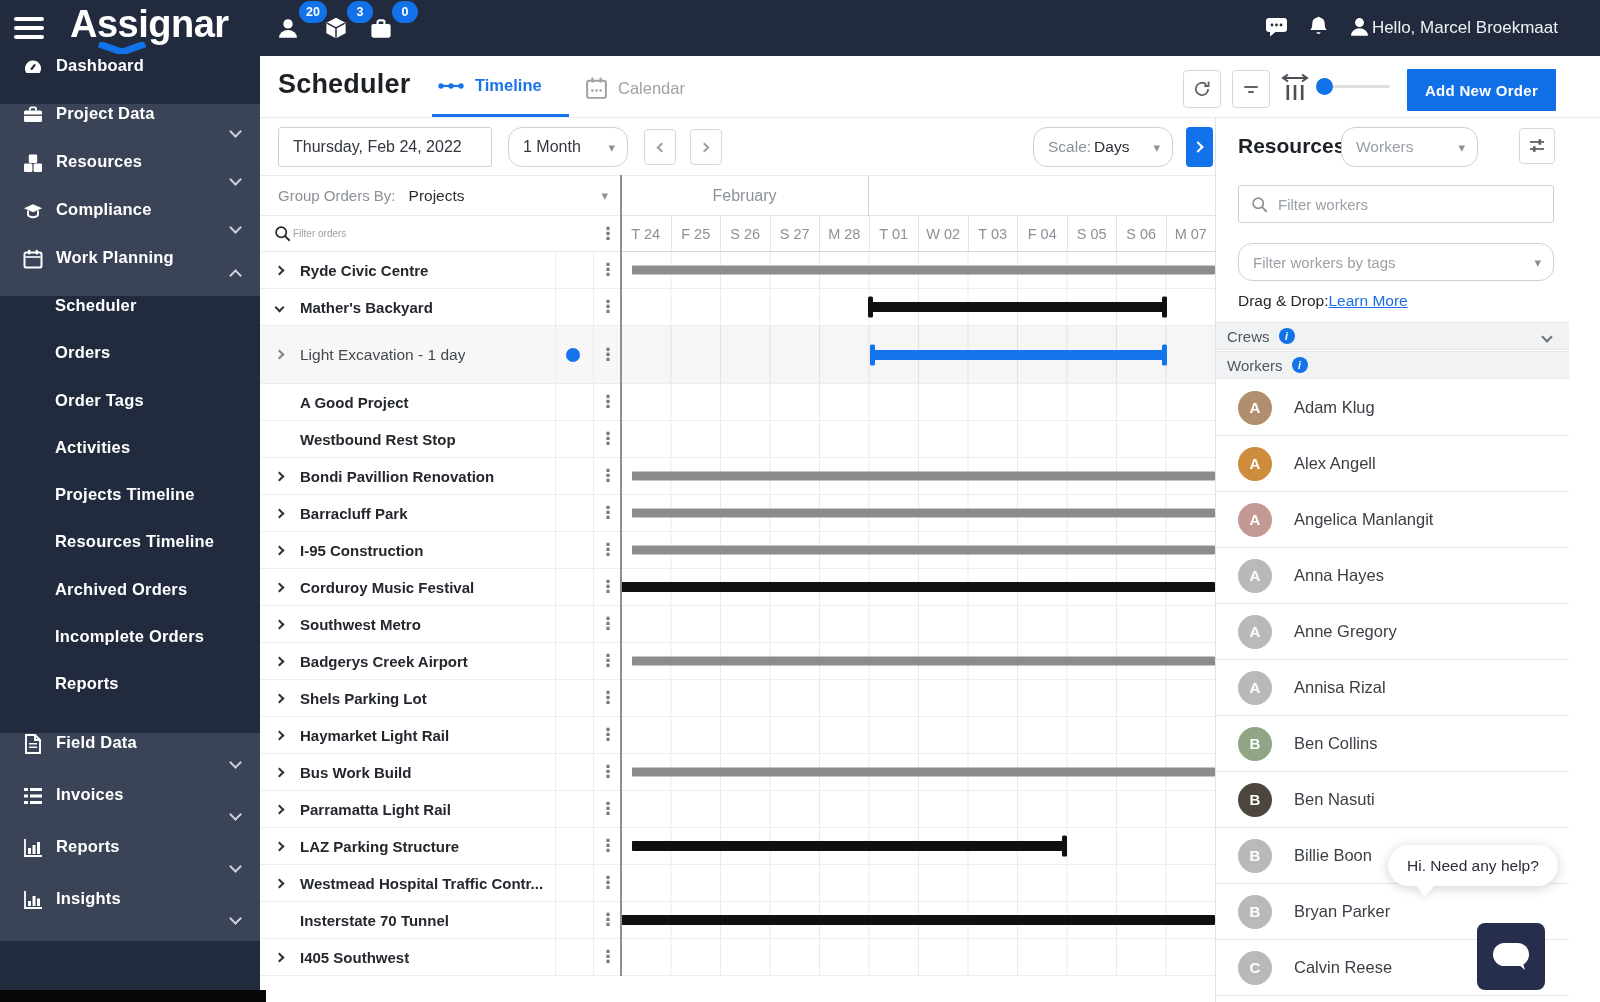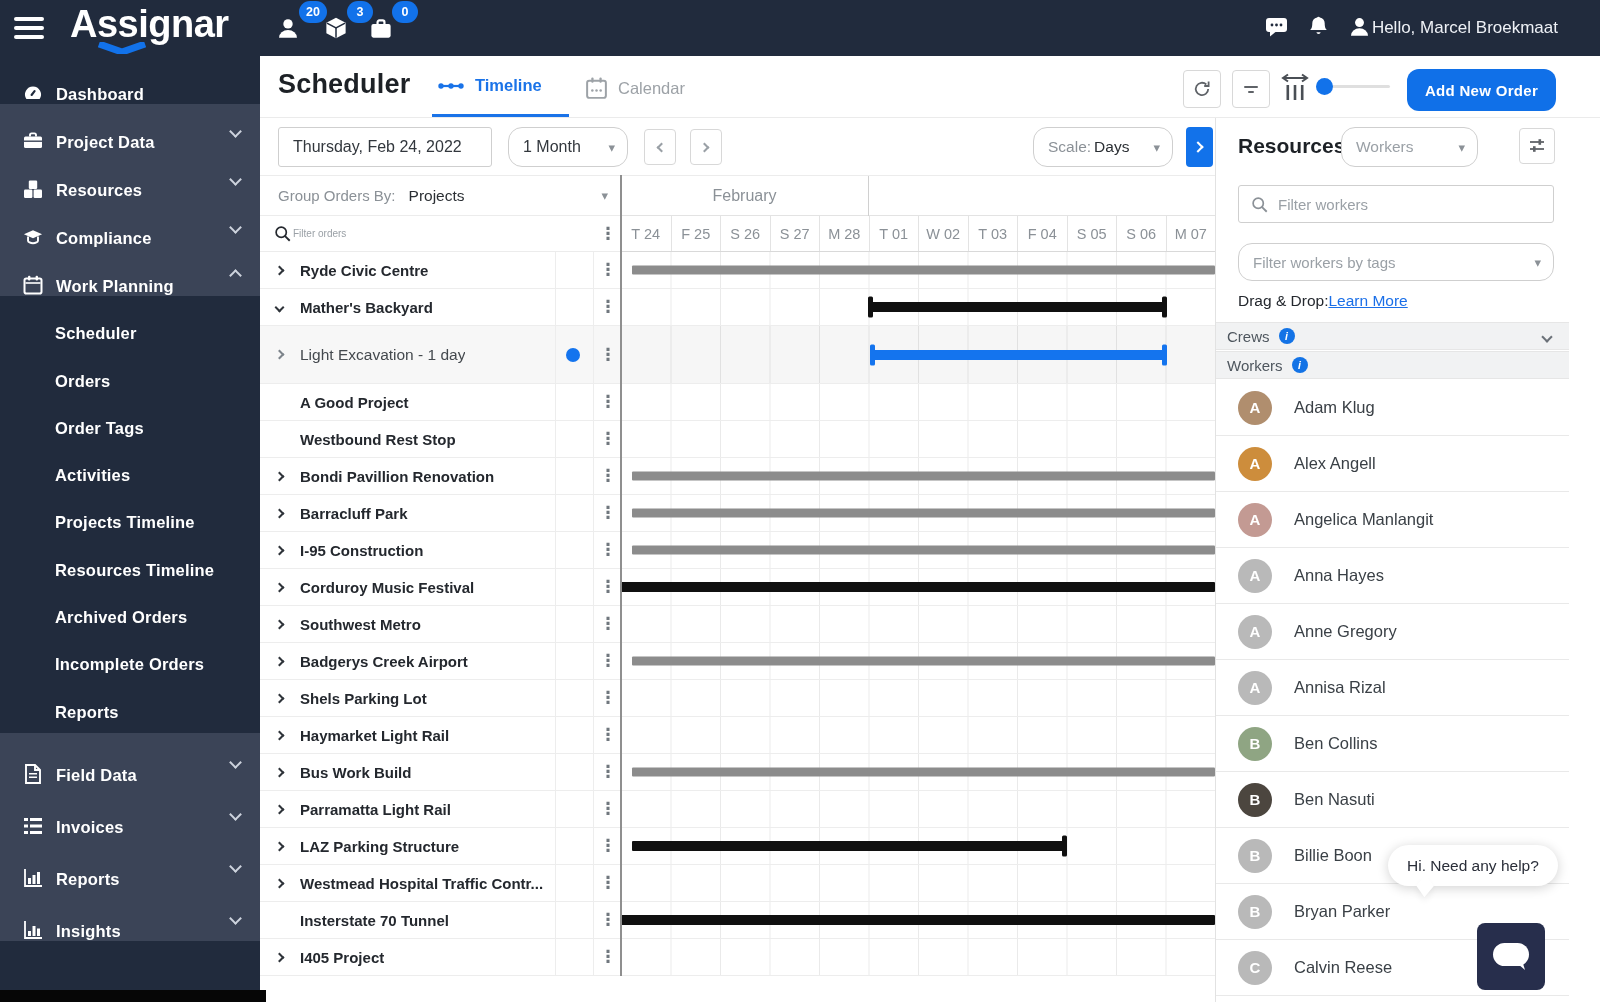--- a/index.html
+++ b/index.html
@@ -11,21 +11,21 @@
   #hamburger span{display:block;height:4px;background:#fff;border-radius:2px;margin-bottom:5px}
   #logo{position:absolute;left:70px;top:3px;color:#fff;font-size:38px;font-weight:700;letter-spacing:-.5px}
   #logo-chev{position:absolute;left:96px;top:42px}
   .counter{position:absolute;top:17px}
   .badge{position:absolute;top:1px;height:22px;min-width:26px;padding:0 7px;border-radius:12px;
     background:#1272ea;color:#fff;font-size:12.5px;font-weight:700;line-height:22px;text-align:center}
   #greeting{position:absolute;right:42px;top:0;height:56px;line-height:56px;color:#eef1f6;font-size:17px;font-weight:500}
   .tb-icon{position:absolute;top:16px}
   
   #sidebar{position:absolute;left:0;top:56px;width:260px;height:946px;background:#212b3d;z-index:20;overflow:hidden}
-  .side-item{position:relative;display:flex;align-items:flex-end;height:48px;padding-left:22px;color:#fff;cursor:pointer}
+  .side-item{position:relative;display:flex;align-items:flex-start;height:48px;padding-left:22px;color:#fff;cursor:pointer}
   .side-item.g-primary,.side-item.g-secondary{background:#3b4457}
   .side-item.g-sub{height:47.3px;padding-left:55px}
   .side-item.g-secondary{height:52px}
   .g-gap{height:11px}
   .side-icon{width:22px;height:22px;margin-right:12px;display:flex;align-items:center;justify-content:center;flex:0 0 22px}
   .side-label{font-size:16.5px;font-weight:700;letter-spacing:.2px}
   .side-chev{position:absolute;right:20px;top:50%;margin-top:-6px}
   .chev{display:inline-block;width:9px;height:9px;border-right:2.5px solid #cdd3dd;border-bottom:2.5px solid #cdd3dd;transform:rotate(45deg)}
   .chev.up{transform:rotate(-135deg);margin-top:4px}
   #bottom-strip{position:absolute;left:0;top:990px;width:266px;height:12px;background:#060606;z-index:40}
@@ -39,21 +39,21 @@
   #tab-timeline .tlabel{color:#1a73e8}
   #tab-calendar .tlabel{color:#9da2a7;font-weight:500}
   #tab-underline{position:absolute;left:172px;top:58px;width:137px;height:3px;background:#1a73e8}
   .sq-btn{position:absolute;top:14px;width:38px;height:38px;border:1px solid #d8d8d8;border-radius:4px;background:#fff;
     display:flex;align-items:center;justify-content:center;cursor:pointer}
   #btn-refresh{left:923px}
   #btn-filter{left:972px}
   #colwidth-icon{position:absolute;left:1020px;top:17px;cursor:pointer}
   #zoom-slider{position:absolute;left:1058px;top:29px;width:72px;height:3px;background:#dfdfdf;border-radius:2px}
   #zoom-handle{position:absolute;left:-2px;top:-7px;width:17px;height:17px;border-radius:50%;background:#1272ea;cursor:pointer}
-  #add-order{position:absolute;left:1147px;top:13px;width:149px;height:42px;background:#1070e8;border:none;border-radius:12px;
+  #add-order{position:absolute;left:1147px;top:13px;width:149px;height:42px;background:#1070e8;border:none;border-radius:1px;
     color:#fff;font-size:15px;font-weight:700;letter-spacing:.3px;cursor:pointer;font-family:inherit}
   
   #controls{position:absolute;left:260px;top:118px;width:955px;height:57px;background:#fff;z-index:5}
   .inp{border:1px solid #cfcfcf;border-radius:3px;background:#fff;font-family:inherit}
   #date-box{position:absolute;left:18px;top:9px;width:214px;height:40px;padding:0 14px;font-size:16px;color:#32373d}
   .fake-select{position:absolute;display:flex;align-items:center;border:1px solid #cfcfcf;border-radius:14px;background:#fff;cursor:pointer}
   #range-select{left:248px;top:9px;width:120px;height:40px;padding:0 14px;font-size:16px;color:#32373d}
   .caret{position:absolute;right:12px;color:#8b9197;font-size:13px}
   .nav-btn{position:absolute;top:11px;width:32px;height:36px;border:1px solid #d8d8d8;border-radius:4px;background:#fff;
     display:flex;align-items:center;justify-content:center;cursor:pointer}
@@ -567,21 +567,21 @@
     </div>
     <div class="o-row">
       <div class="o-arrow"></div>
       <div class="o-name">Insterstate 70 Tunnel</div>
       <div class="kebab">⋮</div>
     </div>
     <div class="o-row">
       <div class="o-arrow">
         <span class="chev" style="transform: rotate(-45deg);"></span>
       </div>
-      <div class="o-name">I405 Project</div>
+      <div class="o-name">I405 Southwest</div>
       <div class="kebab">⋮</div>
     </div>
   </div>
 <div id="gantt-body">
     <div class="g-row">
       <div class="bar" style="left: 10.89px; width: 583.11px; height: 9px; background: rgb(140, 140, 140);"></div>
     </div>
     <div class="g-row">
       <div class="bar" style="left: 247.5px; width: 297px; height: 10px; background: rgb(16, 16, 16);">
         <div class="cap l"></div>

